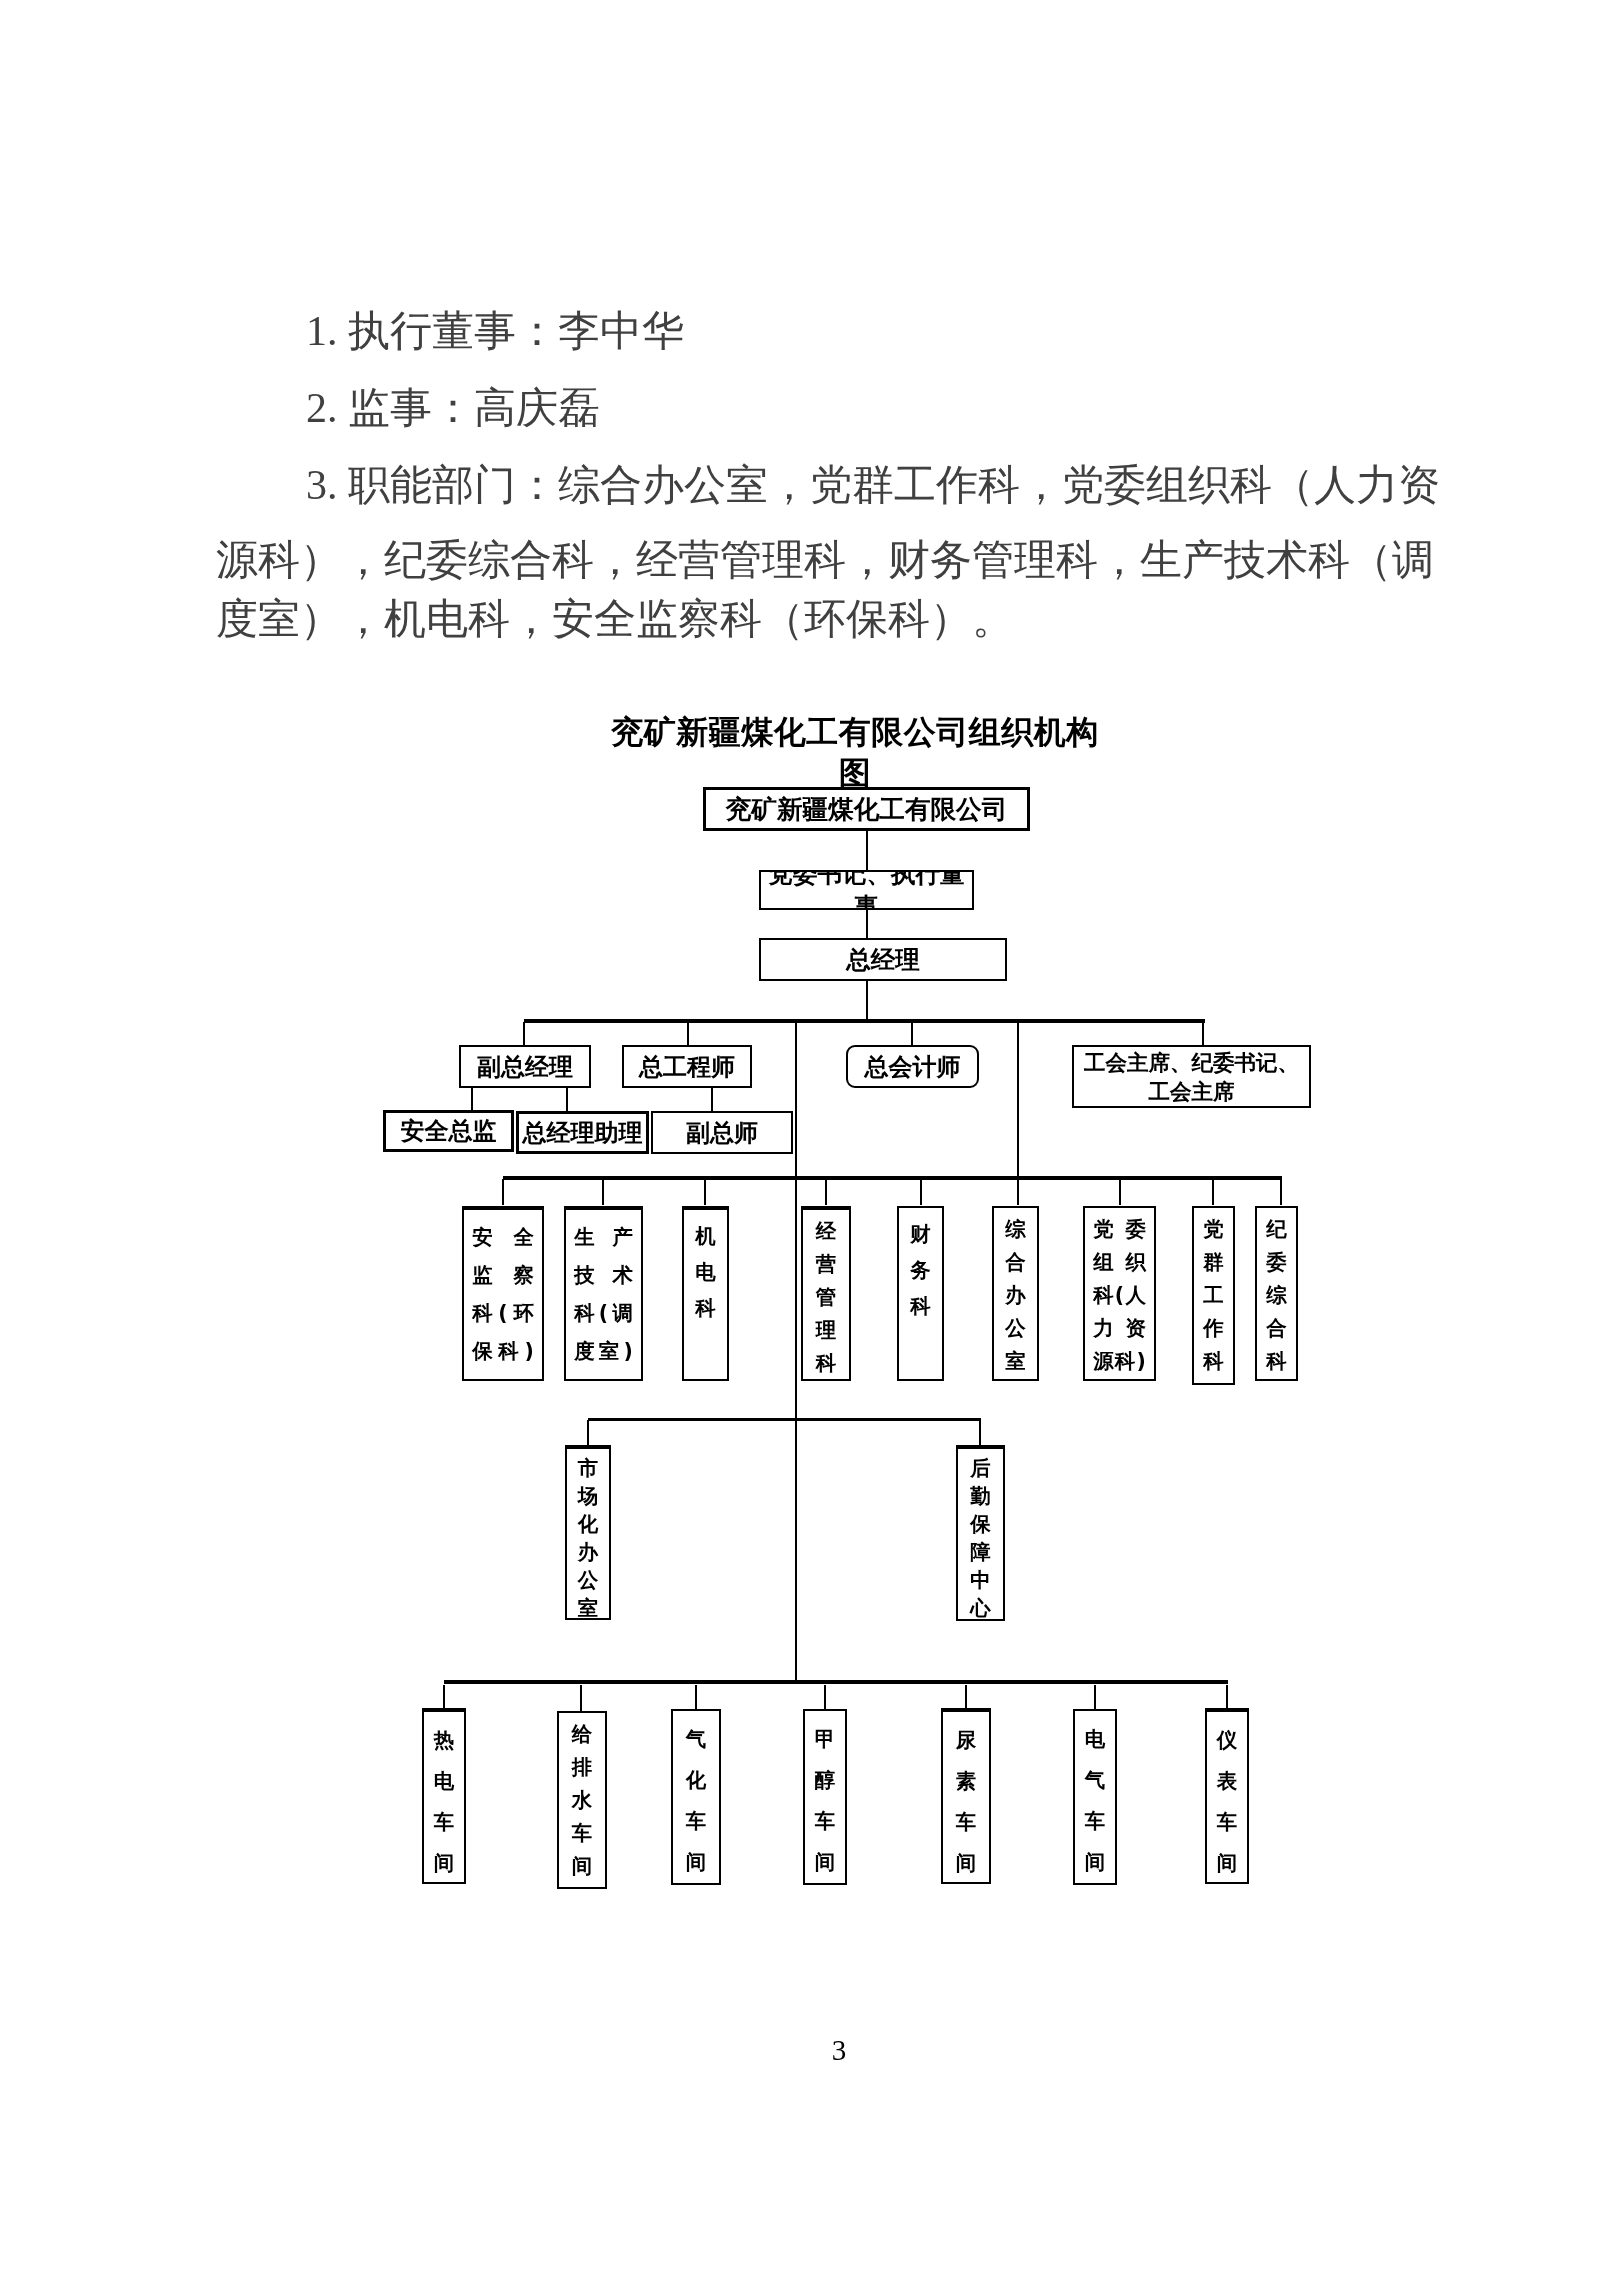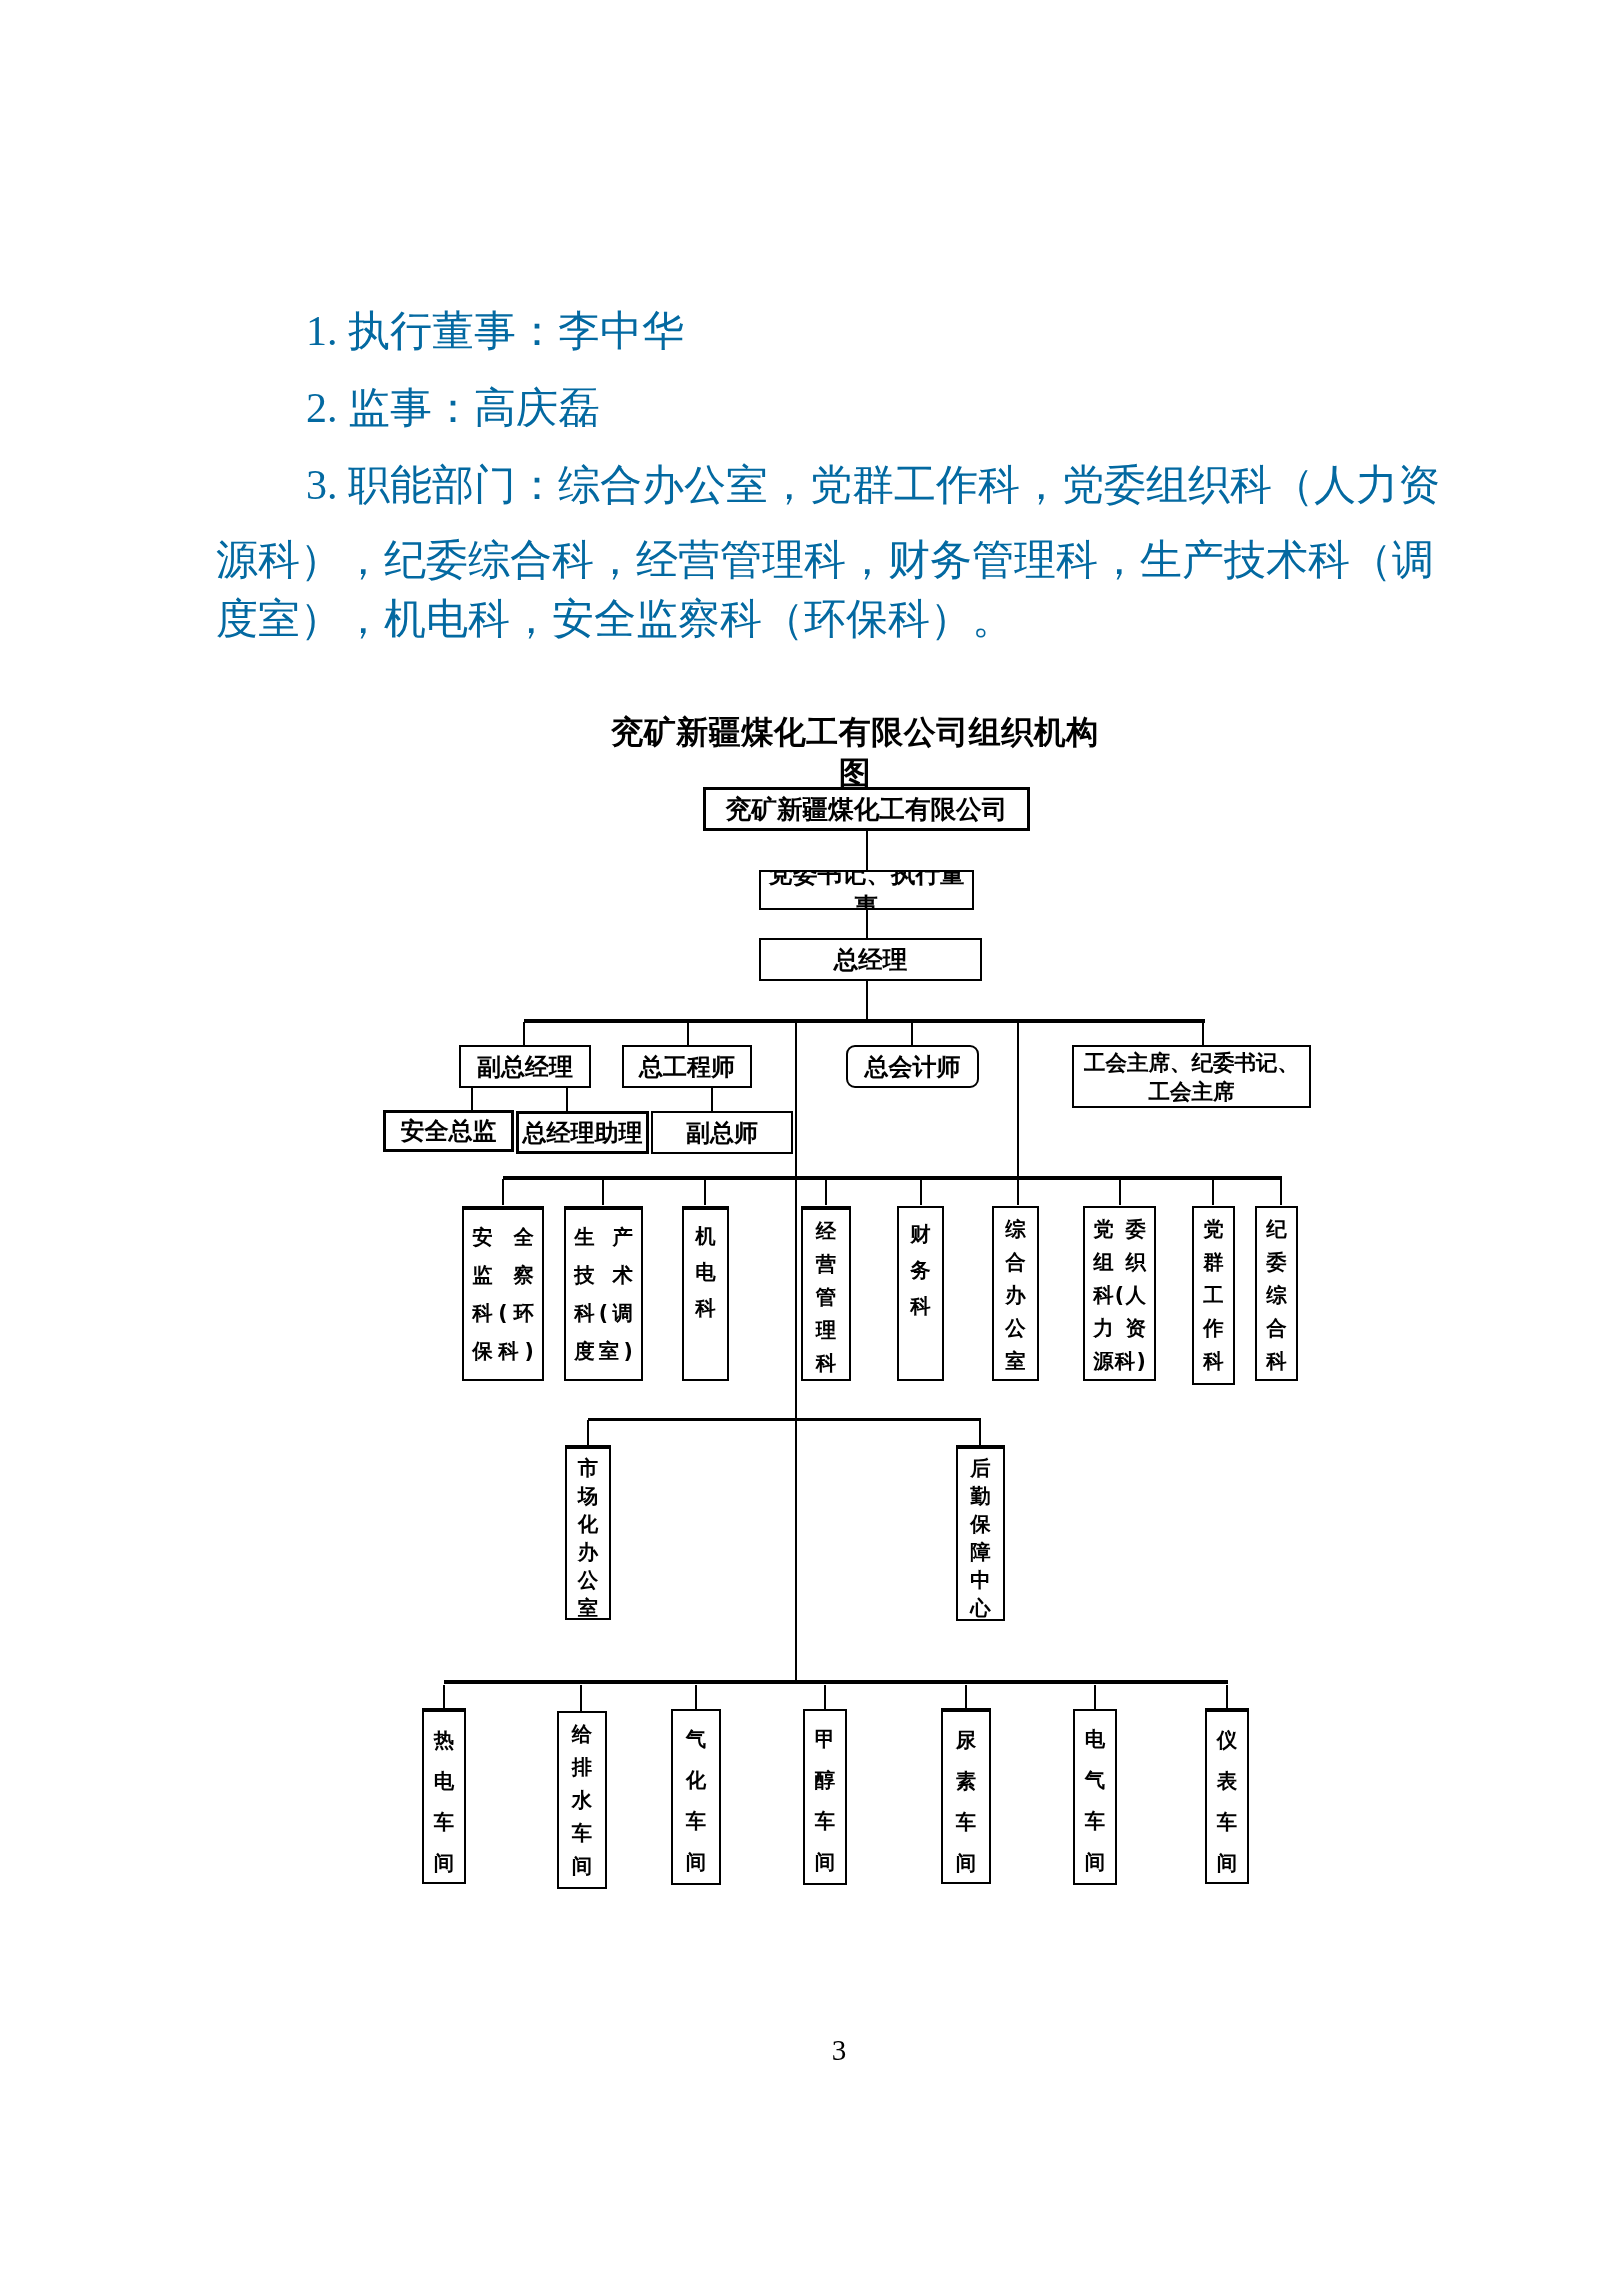--- a/index.html
+++ b/index.html
@@ -1,19 +1,19 @@
 <!DOCTYPE html>
 <html style="font-size:8.2px"><head>
 <meta charset="utf-8">
 <style>
   html,body{margin:0;padding:0;background:#e8e8e8;}
   #page{position:relative;width:1623px;height:2295px;background:#ffffff;overflow:hidden;
         font-family:"Liberation Serif","DejaVu Serif",serif;color:#000;}
   .bodyline{position:absolute;font-size:42px;line-height:49px;white-space:pre;
-            font-family:"Liberation Serif","DejaVu Serif",serif;color:#0369a1;}
+            font-family:"Liberation Serif","DejaVu Serif",serif;color:#404040;}
   #chart-title{position:absolute;left:596px;top:712px;width:518px;height:41px;
                font-family:"DejaVu Sans","Liberation Sans",sans-serif;font-weight:700;
                font-size:32px;line-height:41px;text-align:center;letter-spacing:0.5px;color:#000;}
   #pagenum{position:absolute;left:798px;top:2034px;width:82px;text-align:center;
            font-size:29px;color:#000;}
   .node{position:absolute;box-sizing:border-box;border:2px solid #000;background:#fff;
         font-family:"DejaVu Sans","Liberation Sans",sans-serif;font-weight:700;color:#000;
         overflow:hidden;}
   .b5{border-width:2.6px;} .b6{border-width:3.1px;} .tt{border-top-width:4.6px;}
   .hbox{display:flex;flex-direction:column;justify-content:center;align-items:center;text-align:center;}
@@ -74,21 +74,21 @@
       <div class="cline" style="left: 824px; top: 1685px; width: 2px; height: 24.5px;"></div>
       <div class="cline" style="left: 965px; top: 1685px; width: 2px; height: 23px;"></div>
       <div class="cline" style="left: 1094px; top: 1685px; width: 2px; height: 24.5px;"></div>
       <div class="cline" style="left: 1226px; top: 1685px; width: 2px; height: 23px;"></div>
       <div class="node b6 hbox f50" style="left: 703px; top: 787px; width: 327px; height: 44px;">
         <div class="row">兖矿新疆煤化工有限公司</div>
       </div>
       <div class="node b5 hbox f48" style="left: 759px; top: 870px; width: 215px; height: 40px; align-items: center;">
         <div class="row">党委书记、执行董事</div>
       </div>
-      <div class="node hbox f48" style="left: 759px; top: 938px; width: 223px; height: 43px;">
+      <div class="node hbox f48" style="left: 759px; top: 938px; width: 248px; height: 43px;">
         <div class="row">总经理</div>
       </div>
       <div class="node hbox f44" style="left: 459px; top: 1045px; width: 132px; height: 43px;">
         <div class="row">副总经理</div>
       </div>
       <div class="node hbox f44" style="left: 622px; top: 1045px; width: 130px; height: 43px;">
         <div class="row">总工程师</div>
       </div>
       <div class="node hbox f44" style="left: 846px; top: 1045px; width: 133px; height: 43px; border-radius: 9px;">
         <div class="row">总会计师</div>

